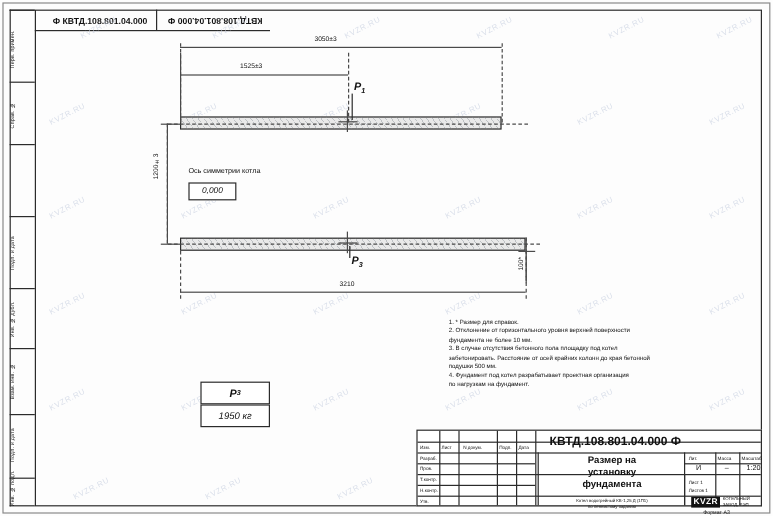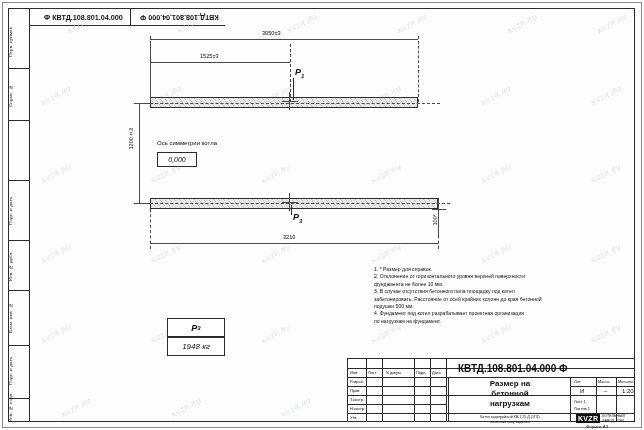--- a/index.html
+++ b/index.html
@@ -264,21 +264,21 @@
 
   <div class="dash-v" style="left:150px;top:209px;height:40px;"></div>
   <div class="dash-v" style="left:438px;top:209px;height:40px;"></div>
   <div class="ln-thin" style="left:150px;top:243px;width:288px;"></div>
   <div class="dim-t" style="left:283px;top:234px;">3210</div>
 
   <div class="box" style="left:167px;top:318px;width:58px;height:19px;font-style:italic;font-weight:bold;font-size:9px;">
     <span>P</span>
       <sub style="font-size:6px;">3</sub>
   </div>
-  <div class="box" style="left:167px;top:337px;width:58px;height:19px;font-style:italic;font-size:8px;">1948 кг</div>
+  <div class="box" style="left:167px;top:337px;width:58px;height:19px;font-style:italic;font-size:8px;">1950 кг</div>
 
   <div class="notes" style="left:374px;top:266px;width:262px;"><span>1. * Размер для справок.</span>
 <span>2. Отклонение от горизонтального уровня верхней поверхности</span>
 <span>фундамента не более 10 мм.</span>
 <span>3. В случае отсутствия бетонного пола площадку под котел</span>
 <span>забетонировать. Расстояние от осей крайних колонн до края бетонной</span>
 <span>подушки 500 мм.</span>
 <span>4. Фундамент под котел разрабатывает проектная организация</span>
 <span>по нагрузкам на фундамент.</span></div>
 
@@ -314,22 +314,22 @@
     <div class="cellt" style="left:2px;top:20px;">Разраб.</div>
     <div class="cellt" style="left:2px;top:29px;">Пров.</div>
     <div class="cellt" style="left:2px;top:38px;">Т.контр.</div>
     <div class="cellt" style="left:2px;top:47px;">Н.контр.</div>
     <div class="cellt" style="left:2px;top:56px;">Утв.</div>
 
     <div class="bigcode" style="left:110px;top:4px;">КВТД.108.801.04.000  Ф</div>
 
     <div class="taskttl" style="left:102px;top:20px;">
       <span>Размер на</span><br>
-      <span>бетонной</span><br>
-      <span>нагрузкам</span>
+      <span>установку</span><br>
+      <span>фундамента</span>
     </div>
 
     <div class="sub-note" style="left:100px;top:56px;white-space:pre-line;">Котел водогрейный КВ-1,25  Д (1П1)
 по пеннистому заданию</div>
 
     <div class="cellt" style="left:226px;top:20px;">Лит.</div>
     <div class="cellt" style="left:250px;top:20px;">Масса</div>
     <div class="cellt" style="left:270px;top:20px;">Масштаб</div>
     <div class="cellt" style="left:232px;top:29px;font-size:6px;">И</div>
     <div class="cellt" style="left:256px;top:29px;font-size:6px;">–</div>

